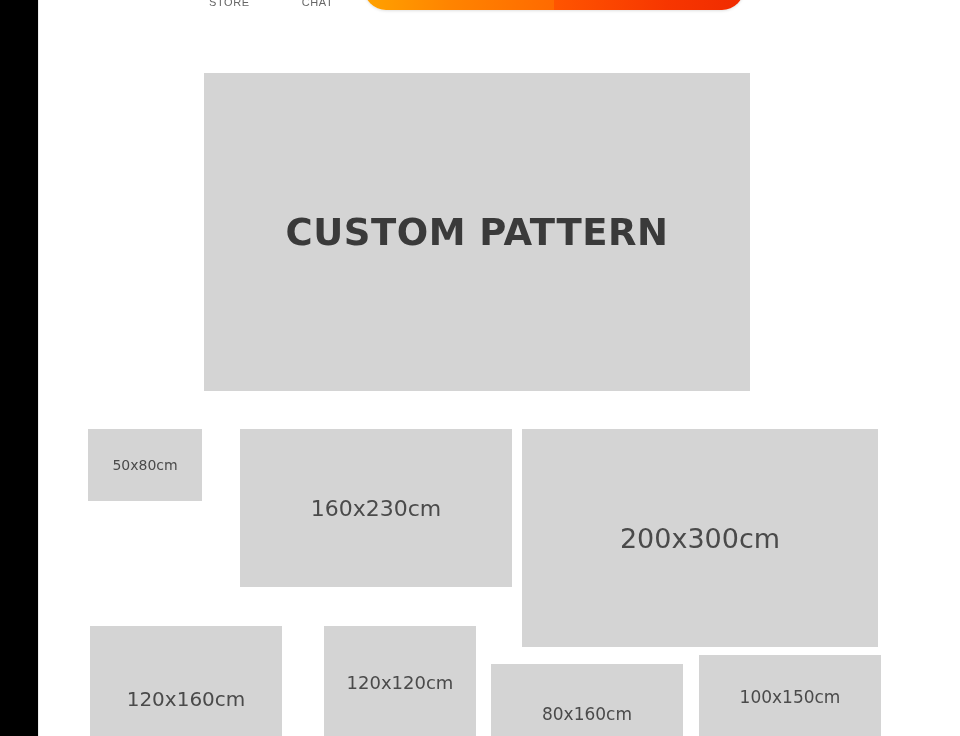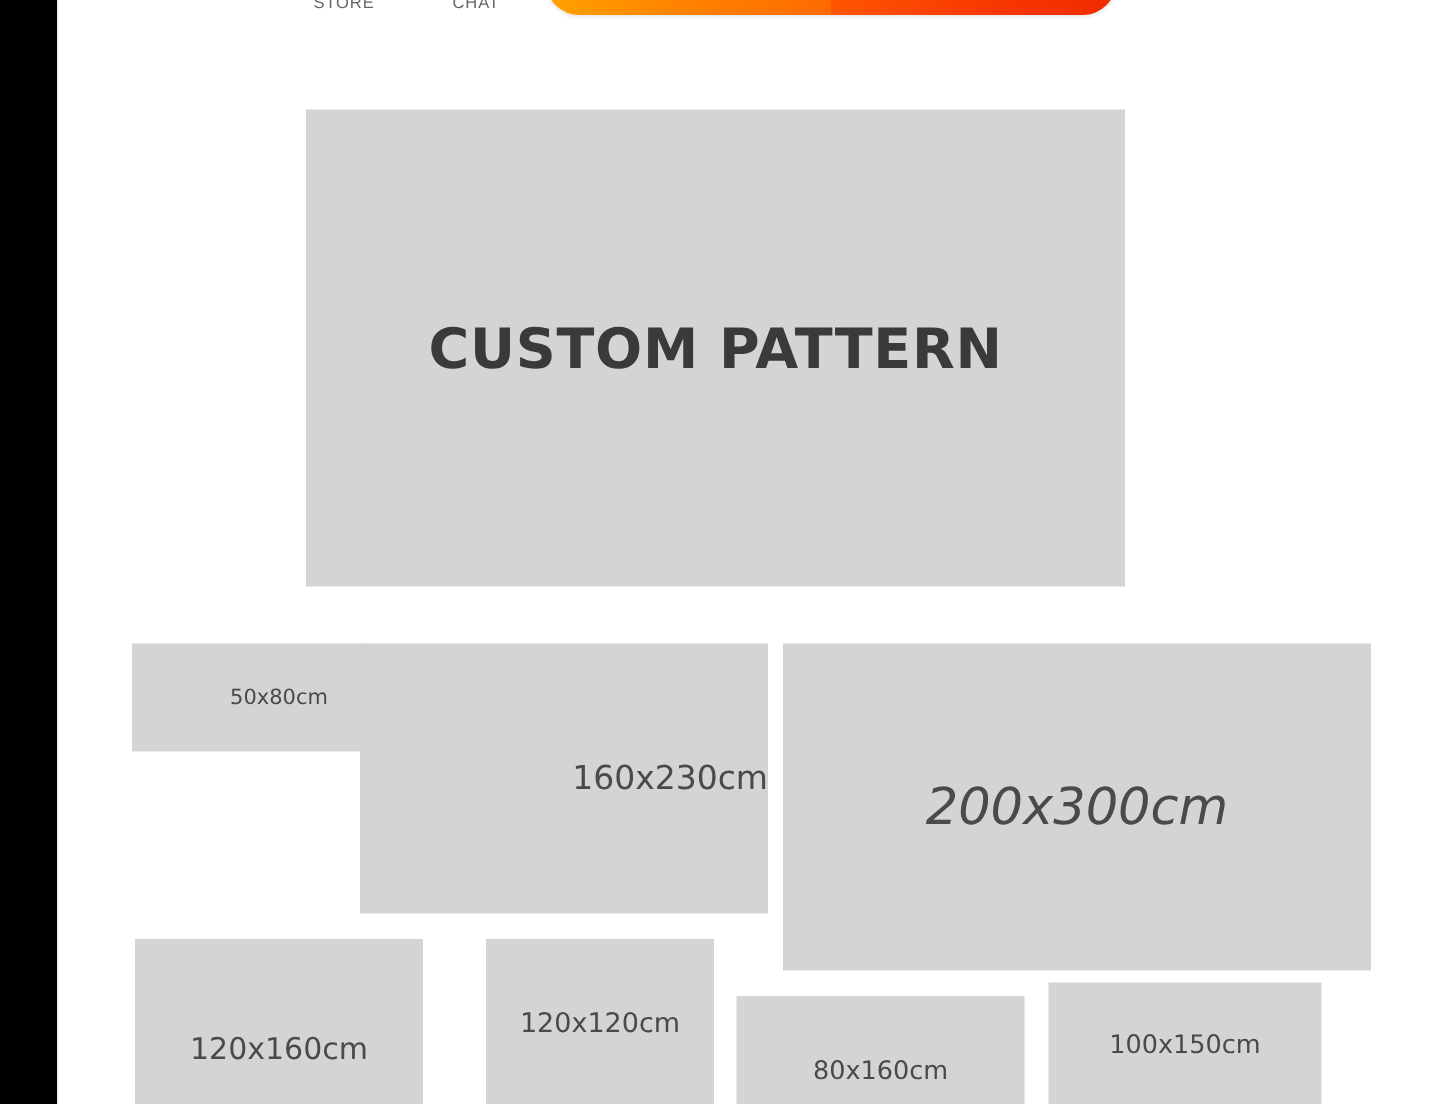--- a/index.html
+++ b/index.html
@@ -114,24 +114,24 @@
   
   .swatch {
     position: absolute;
     background: #d4d4d4;
     display: flex;
     align-items: center;
     justify-content: center;
     color: #4a4a4a;
     font-family: "DejaVu Sans", sans-serif;
   }
-  .s-50x80   { left: 49px;  top: 429px; width: 114px; height: 72px;  font-size: 14px; padding-left: 41px; }
+  .s-50x80   { left: 49px;  top: 429px; width: 114px; height: 72px;  font-size: 14px; }
   .s-80x120  { left: 49px;  top: 521px; width: 142px; height: 90px;  font-size: 15px; }
-  .s-160x230 { left: 201px; top: 429px; width: 272px; height: 180px; font-size: 22px; justify-content: flex-end; }
-  .s-200x300 { left: 483px; top: 429px; width: 392px; height: 218px; font-size: 34px; font-style: italic; }
+  .s-160x230 { left: 201px; top: 429px; width: 272px; height: 158px; font-size: 22px; }
+  .s-200x300 { left: 483px; top: 429px; width: 356px; height: 218px; font-size: 27px; }
   .s-120x160 { left: 51px;  top: 626px; width: 192px; height: 145px; font-size: 20px; }
   .s-120x120 { left: 285px; top: 626px; width: 152px; height: 112px; font-size: 18px; }
   .s-80x160  { left: 452px; top: 664px; width: 192px; height: 92px;  font-size: 17px; align-items: flex-start; padding-top: 40px; box-sizing: border-box;}
   .s-100x150 { left: 660px; top: 655px; width: 182px; height: 116px; font-size: 17px; align-items: flex-start; padding-top: 32px; box-sizing: border-box;}
 </style>
 </head>
 <body>
 
 <div class="page">
   <div class="content-col">

